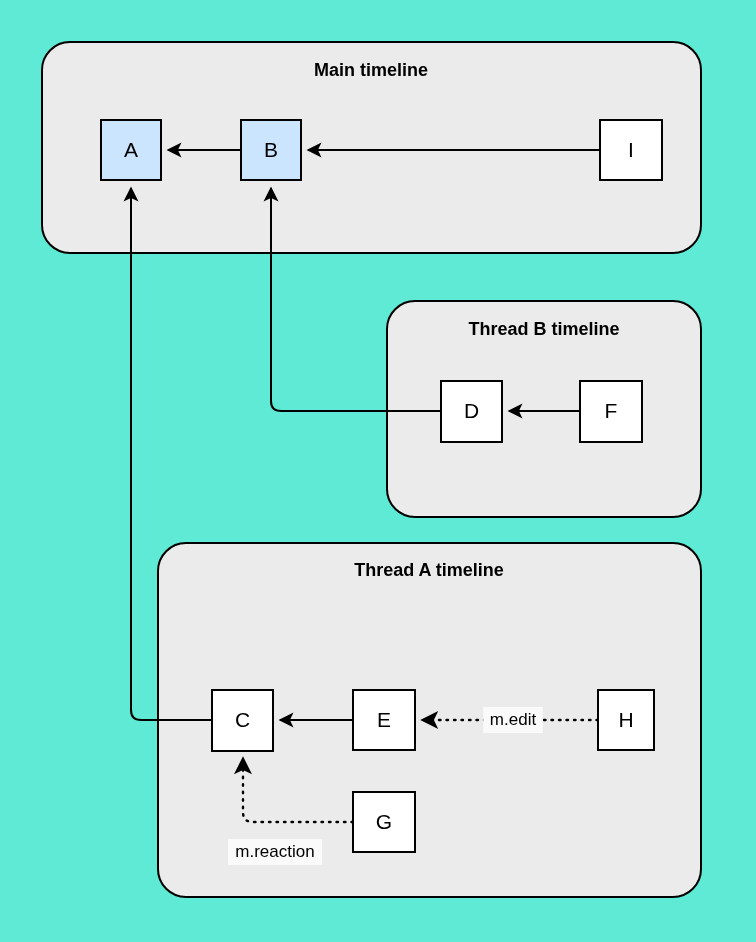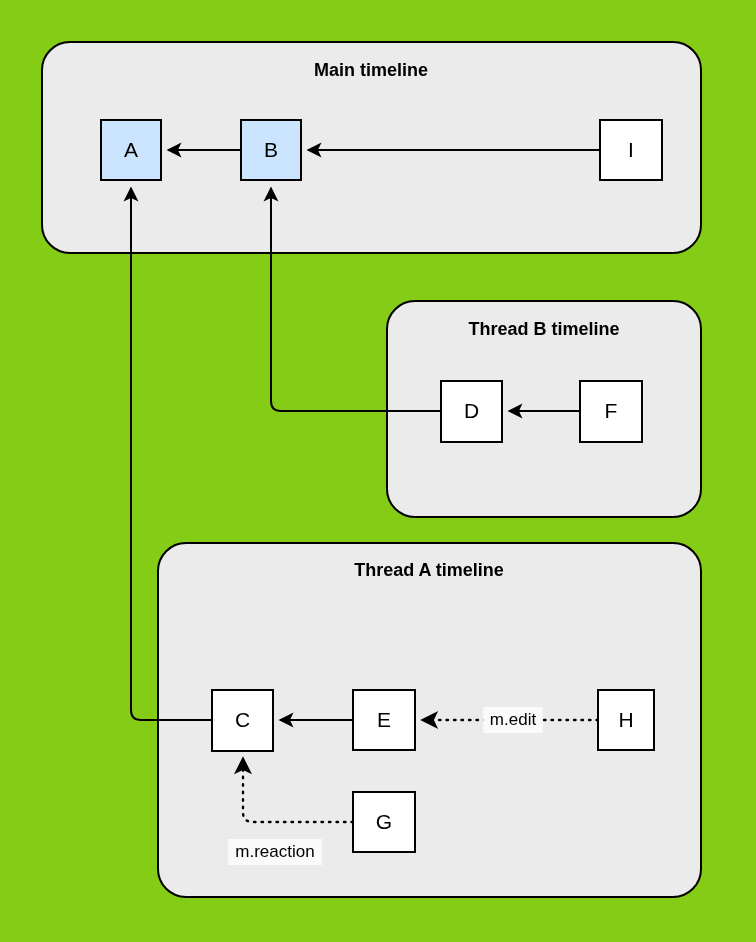--- a/index.html
+++ b/index.html
@@ -7,21 +7,21 @@
     padding: 0;
     background: #ffffff;
   }
   body {
     font-family: "Liberation Sans", sans-serif;
   }
   #canvas {
     position: relative;
     width: 756px;
     height: 942px;
-    background: #84cc16;
+    background: #5eead4;
     overflow: hidden;
   }
   #diagram-svg {
     position: absolute;
     left: 0;
     top: 0;
     width: 756px;
     height: 942px;
   }
   .group-box {

